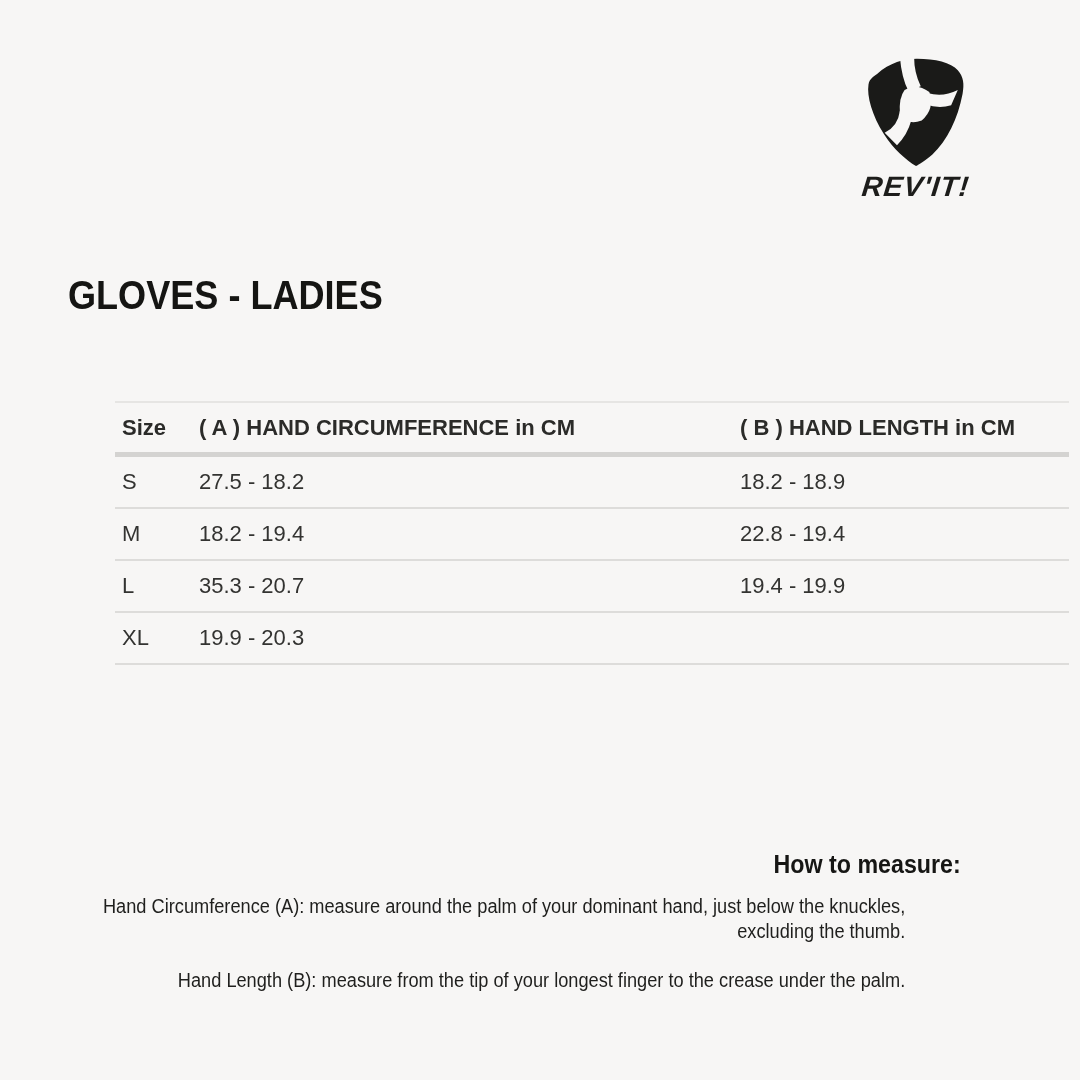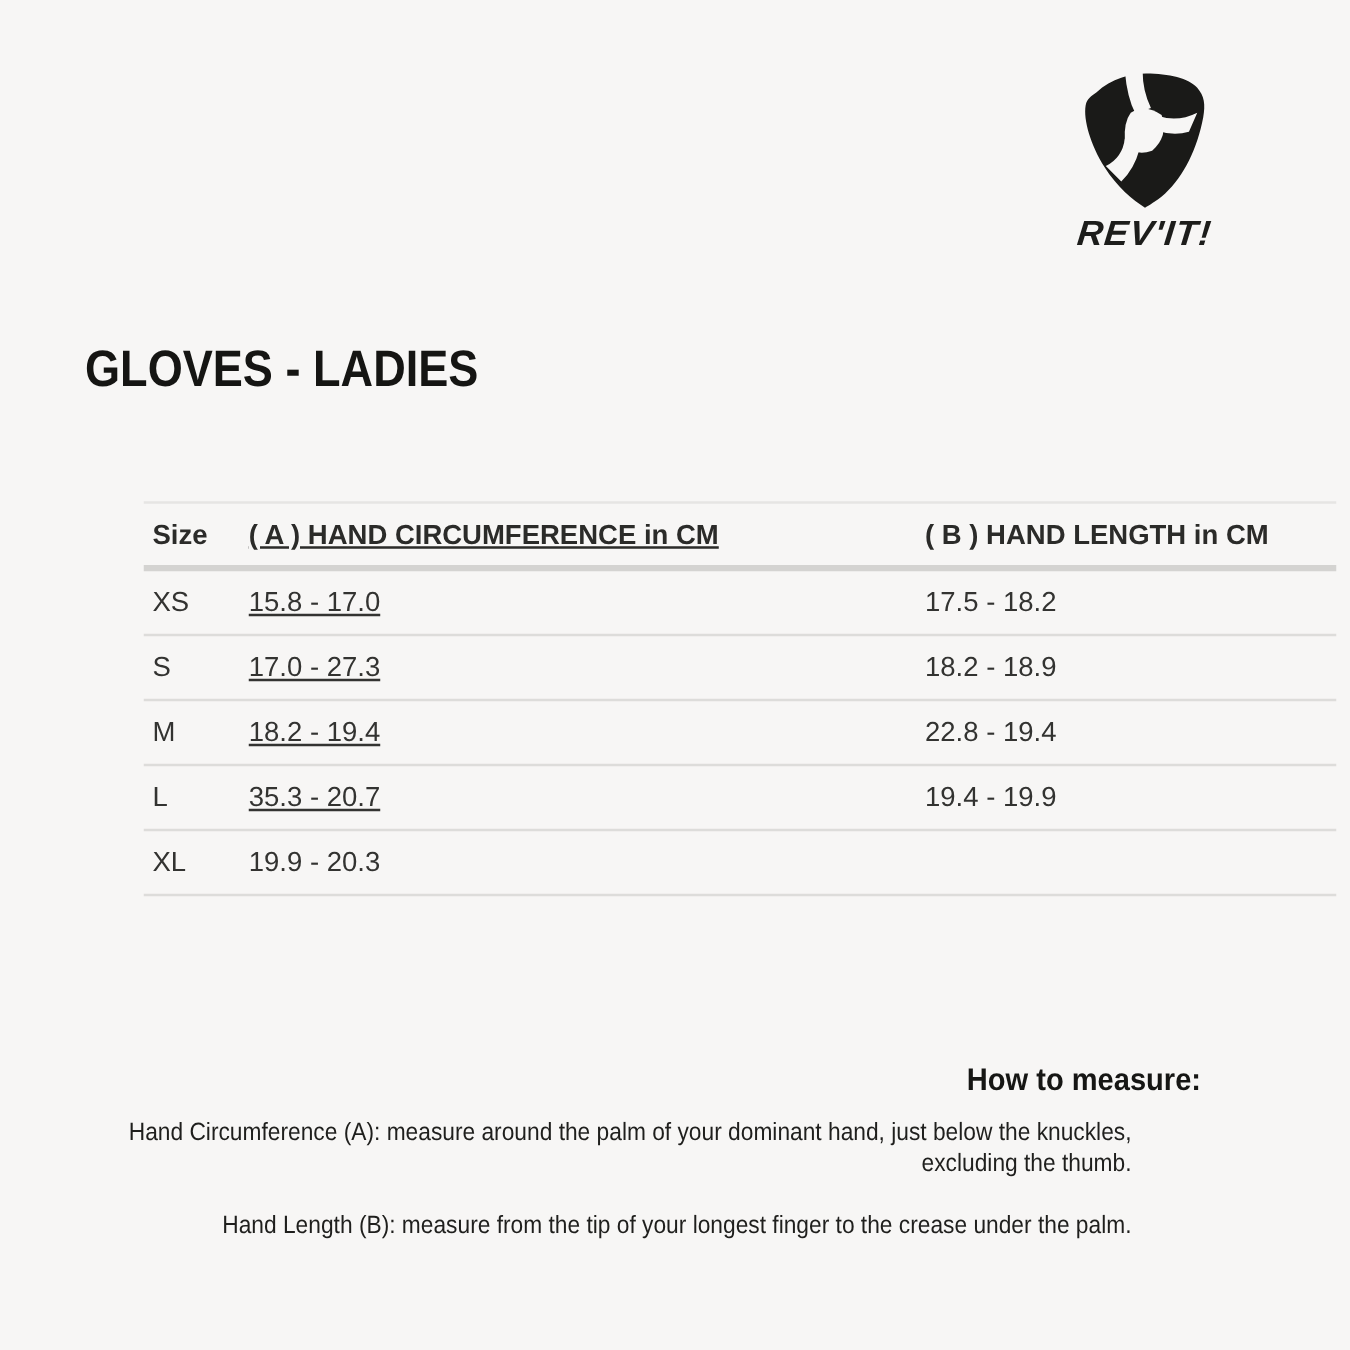--- a/index.html
+++ b/index.html
@@ -66,21 +66,21 @@
     font-size: 22px;
     color: #333331;
   }
   .t-head {
     height: 49px;
     border-bottom: 5px solid #d4d3d1;
     font-weight: bold;
     color: #2b2b29;
   }
   .c-size { width: 84px; padding-left: 7px; box-sizing: border-box; }
-  .c-a    { width: 541px; text-decoration: underline; }
+  .c-a    { width: 541px; }
   .c-b    { width: 322px; }
 
   
   .how-to {
     position: absolute;
     left: 68px; top: 851px;
     width: 960px;
     text-align: right;
   }
   .how-to-heading {
@@ -136,29 +136,24 @@
 
   <h1 class="page-title">GLOVES - LADIES</h1>
 
   <div class="size-table">
     <div class="t-row t-head">
       <div class="c-size">Size</div>
       <div class="c-a">( A ) HAND CIRCUMFERENCE in CM</div>
       <div class="c-b">( B ) HAND LENGTH in CM</div>
     </div>
     <div id="table-body">
-    <div class="t-row">
-      <div class="c-size">XS</div>
-      <div class="c-a">15.8 - 17.0</div>
-      <div class="c-b">17.5 - 18.2</div>
-    </div>
 
     <div class="t-row">
       <div class="c-size">S</div>
-      <div class="c-a">17.0 - 27.3</div>
+      <div class="c-a">27.5 - 18.2</div>
       <div class="c-b">18.2 - 18.9</div>
     </div>
 
     <div class="t-row">
       <div class="c-size">M</div>
       <div class="c-a">18.2 - 19.4</div>
       <div class="c-b">22.8 - 19.4</div>
     </div>
 
     <div class="t-row">

